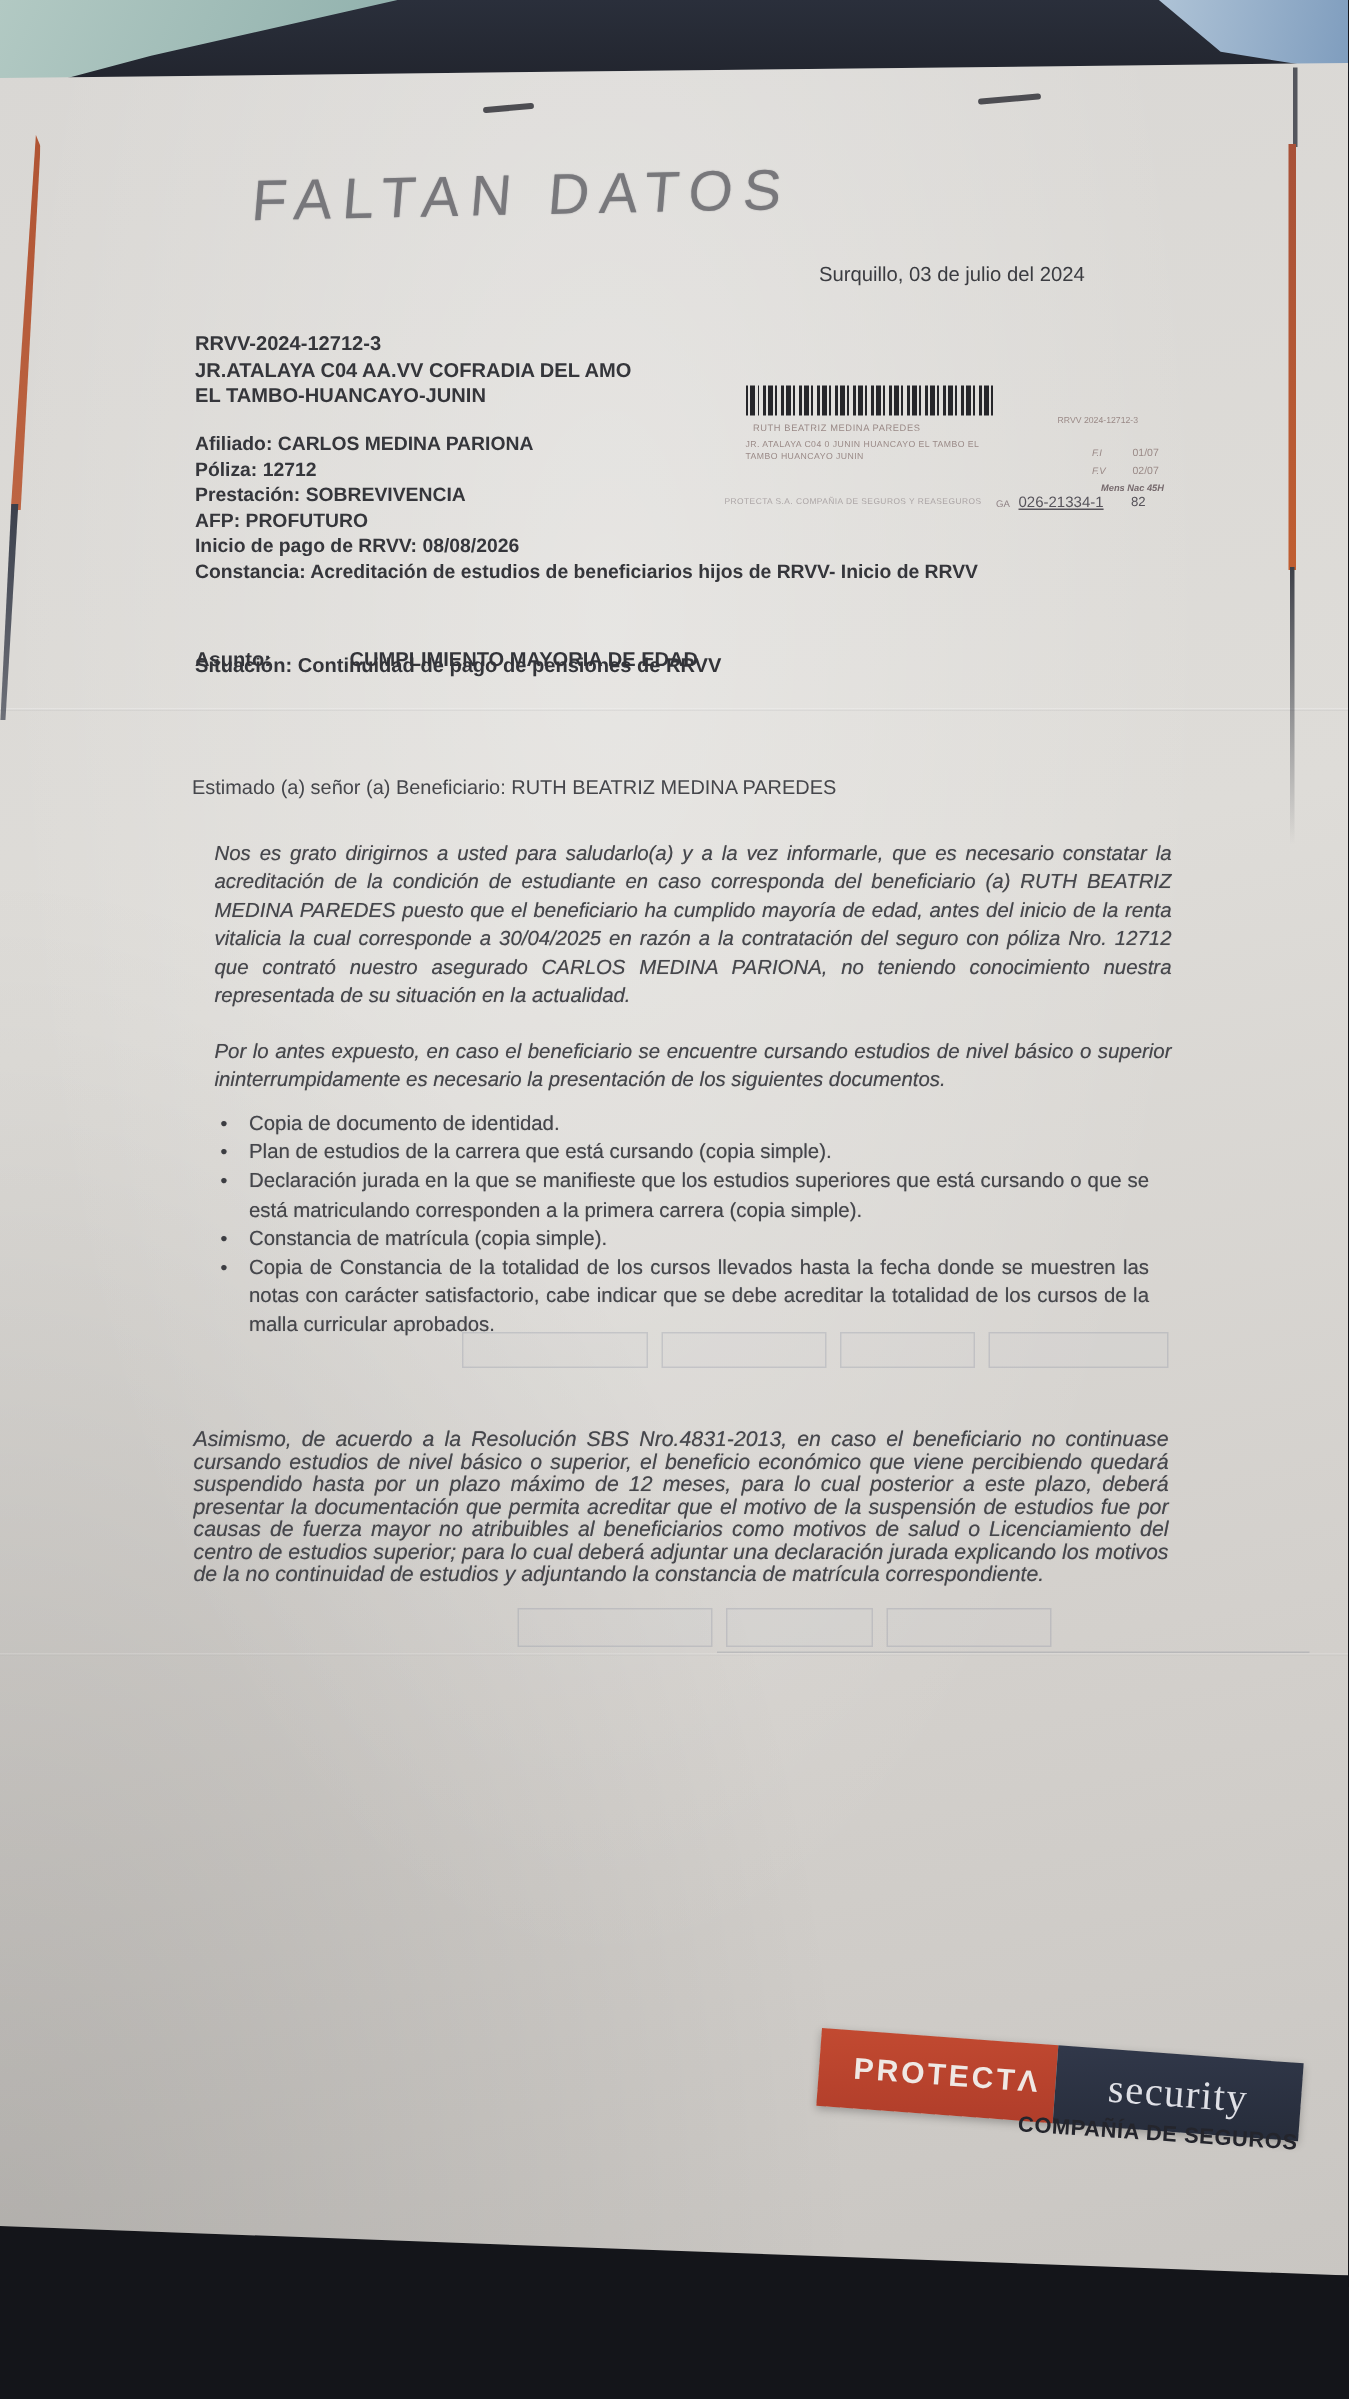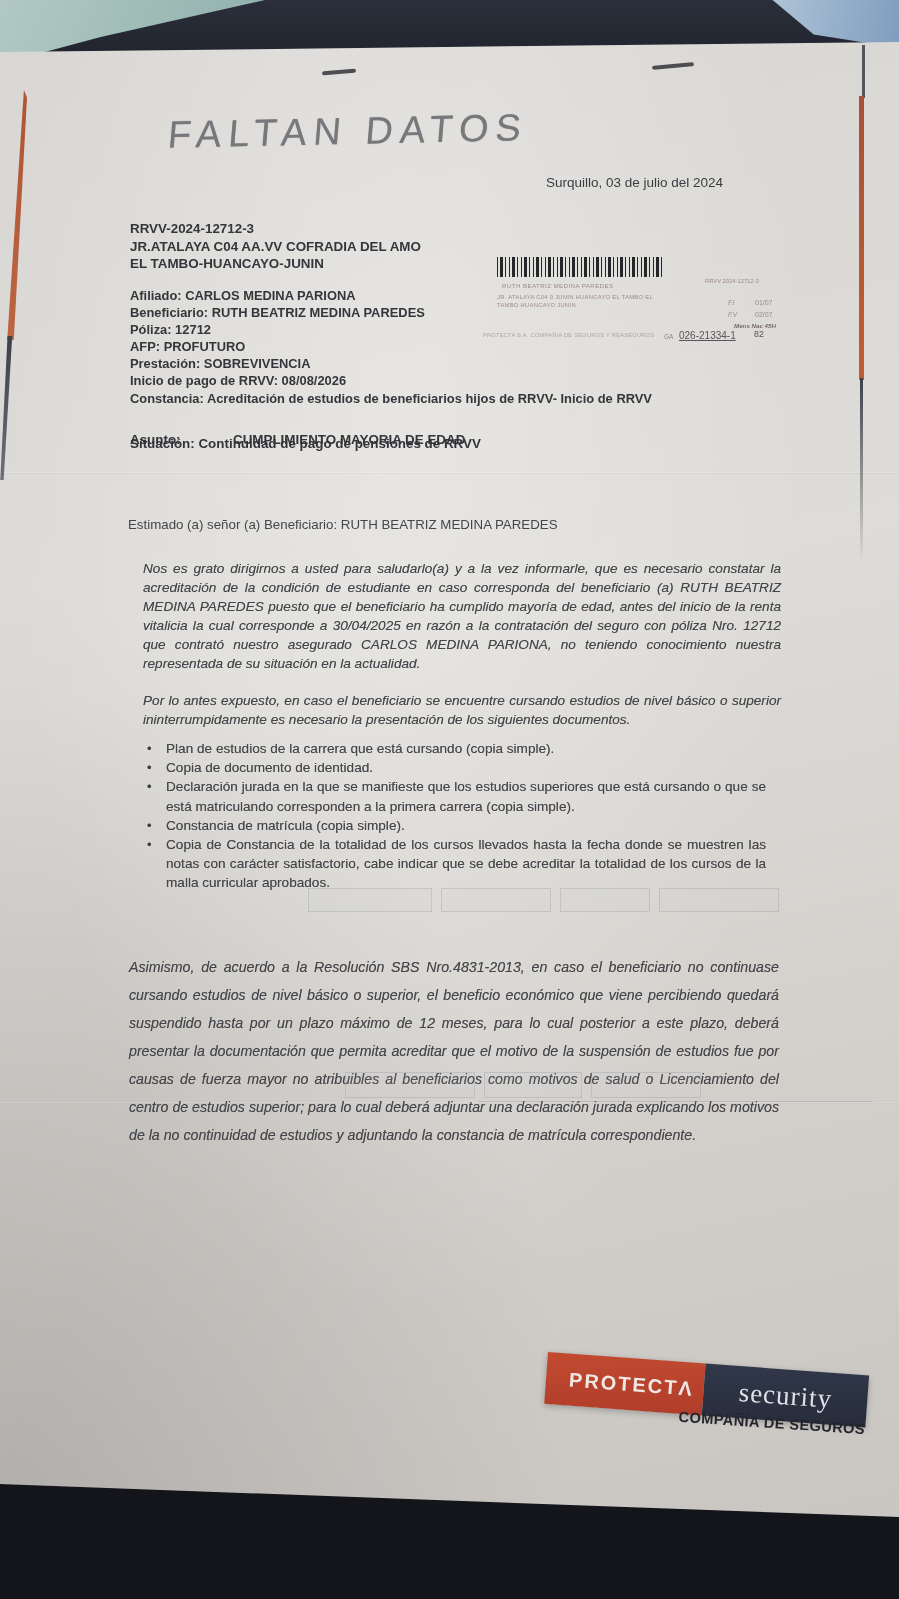--- a/index.html
+++ b/index.html
@@ -56,21 +56,21 @@
   .subject-row{position:absolute;left:130px;top:392px;font-weight:bold;font-size:13.4px;color:#333439;white-space:nowrap;}
   .subject-row .val{position:absolute;left:103px;white-space:nowrap;}
   .situation-line{position:absolute;left:130px;top:396px;font-weight:bold;font-size:13.4px;color:#333439;white-space:nowrap;}
 
   .salutation{position:absolute;left:128px;top:477px;font-size:13.3px;color:#45464b;white-space:nowrap;}
 
   .para{position:absolute;left:128px;width:638px;font-size:13.6px;line-height:19px;text-align:justify;color:#45464b;margin:15px;
     text-shadow:0 0 0.5px rgba(70,70,75,0.55);font-style:italic;}
   .para-1{top:504px;}
   .para-2{top:636px;}
-  .para-close{left:114px;top:898px;width:650px;font-size:14.2px;line-height:28px;}
+  .para-close{left:114px;top:898px;width:650px;font-size:14.2px;line-height:15px;}
 
   ul.bullets{position:absolute;left:166px;top:699px;width:600px;margin:0;padding:0;list-style:none;
     font-size:13.6px;line-height:19.2px;text-align:justify;color:#45464b;text-shadow:0 0 0.5px rgba(70,70,75,0.55);}
   ul.bullets li{position:relative;margin:0;}
   ul.bullets li::before{content:"•";position:absolute;left:-19px;top:0;font-size:13px;color:#3c3d42;}
 
   .ghost{position:absolute;display:flex;gap:9px;opacity:0.9;}
   .ghost .cell{border:1px solid rgba(125,132,150,0.26);background:rgba(195,198,210,0.10);height:100%;}
   .ghost-line{position:absolute;height:1px;background:rgba(120,125,140,0.28);}
 
@@ -139,42 +139,41 @@
       <div class="lbl lbl-fv-l">F.V</div>
       <div class="lbl lbl-fv-v">02/07</div>
       <div class="lbl lbl-mens">Mens Nac  45H</div>
       <div class="lbl lbl-ga-l">GA</div>
       <div class="lbl lbl-ga-c">026-21334-1</div>
       <div class="lbl lbl-ga-n">82</div>
     </div>
 
     <div class="details">
       <div>Afiliado: CARLOS MEDINA PARIONA</div>
-      <div>Beneficiario: RUTH BEATRIZ MEDINA PAREDES</div>
       <div>Póliza: 12712</div>
+      <div>Prestación: SOBREVIVENCIA</div>
       <div>AFP: PROFUTURO</div>
-      <div>Prestación: SOBREVIVENCIA</div>
       <div>Inicio de pago de RRVV: 08/08/2026</div>
       <div>Constancia:  Acreditación de estudios de beneficiarios hijos de RRVV- Inicio de RRVV</div>
     </div>
 
     <div class="subject-row">
       <span>Asunto:</span>
       <span class="val">CUMPLIMIENTO MAYORIA DE EDAD</span>
     </div>
     <div class="situation-line">Situación: Continuidad de pago de pensiones de RRVV</div>
 
     <div class="salutation">Estimado (a) señor (a) Beneficiario: RUTH BEATRIZ MEDINA PAREDES</div>
 
     <p class="para para-1">Nos es grato dirigirnos a usted para saludarlo(a) y a la vez informarle, que es necesario constatar la acreditación de la condición de estudiante en caso corresponda del beneficiario (a) RUTH BEATRIZ MEDINA PAREDES puesto que el beneficiario ha cumplido mayoría de edad, antes del inicio de la renta vitalicia la cual corresponde a 30/04/2025 en razón a la contratación del seguro con póliza Nro. 12712 que contrató nuestro asegurado CARLOS MEDINA PARIONA, no teniendo conocimiento nuestra representada de su situación en la actualidad.</p>
     <p class="para para-2">Por lo antes expuesto, en caso el beneficiario se encuentre cursando estudios de nivel básico o superior ininterrumpidamente es necesario la presentación de los siguientes documentos.</p>
 
     <ul class="bullets">
+      <li>Copia de documento de identidad.</li>
       <li>Plan de estudios de la carrera que está cursando (copia simple).</li>
-      <li>Copia de documento de identidad.</li>
       <li>Declaración jurada en la que se manifieste que los estudios superiores que está cursando o que se está matriculando corresponden a la primera carrera (copia simple).</li>
       <li>Constancia de matrícula (copia simple).</li>
       <li>Copia de Constancia de la totalidad de los cursos llevados hasta la fecha donde se muestren las notas con carácter satisfactorio, cabe indicar que se debe acreditar la totalidad de los cursos de la malla curricular aprobados.</li>
     </ul>
 
     <div class="ghost" style="left:308px;top:848px;height:22px;">
       <div class="cell" style="width:122px;"></div>
       <div class="cell" style="width:108px;"></div>
       <div class="cell" style="width:88px;"></div>
       <div class="cell" style="width:118px;"></div>

